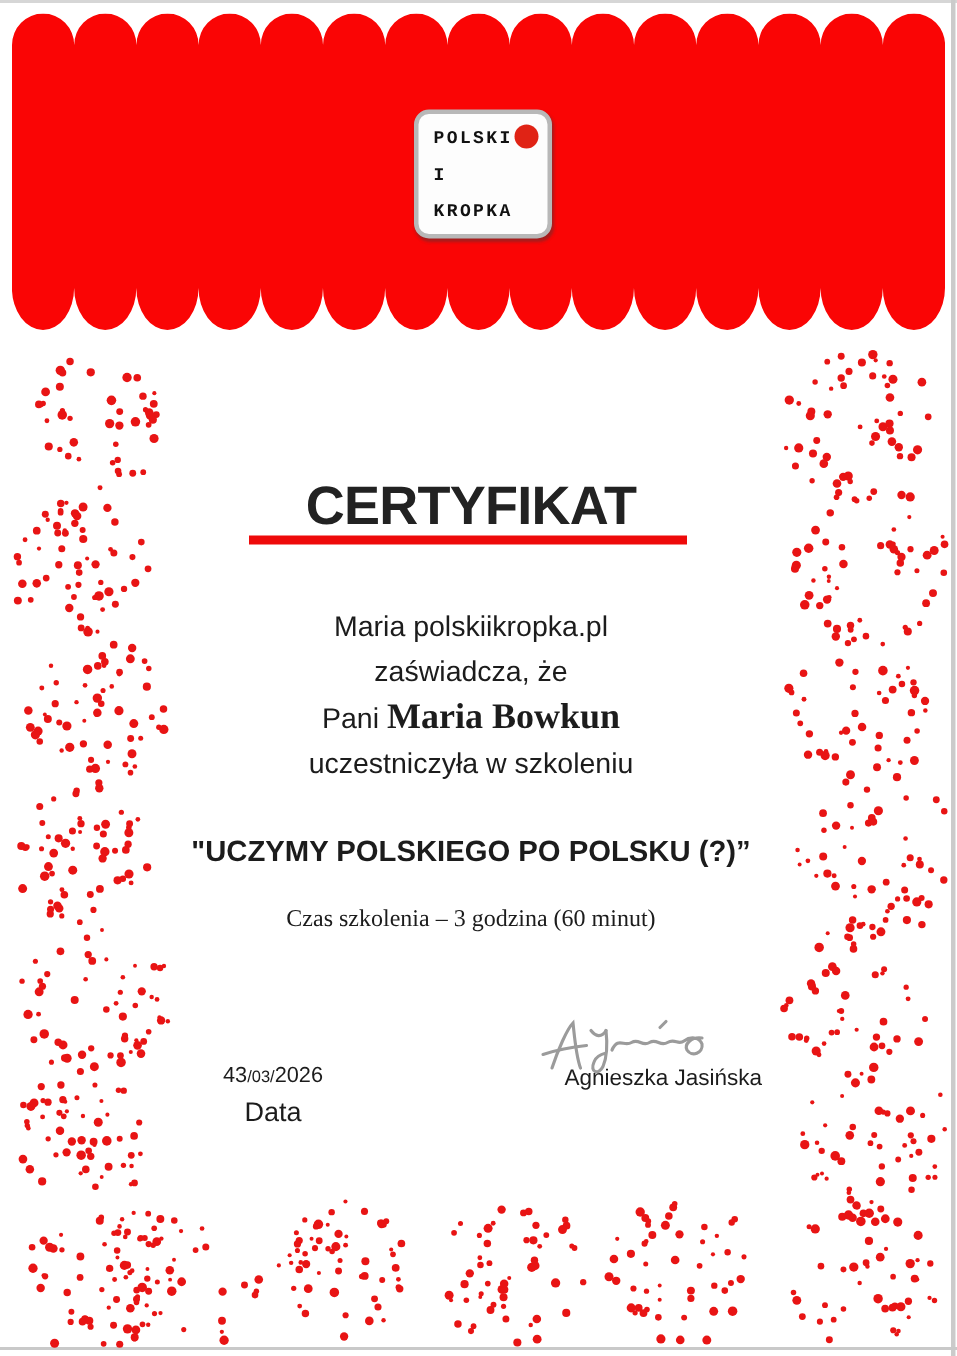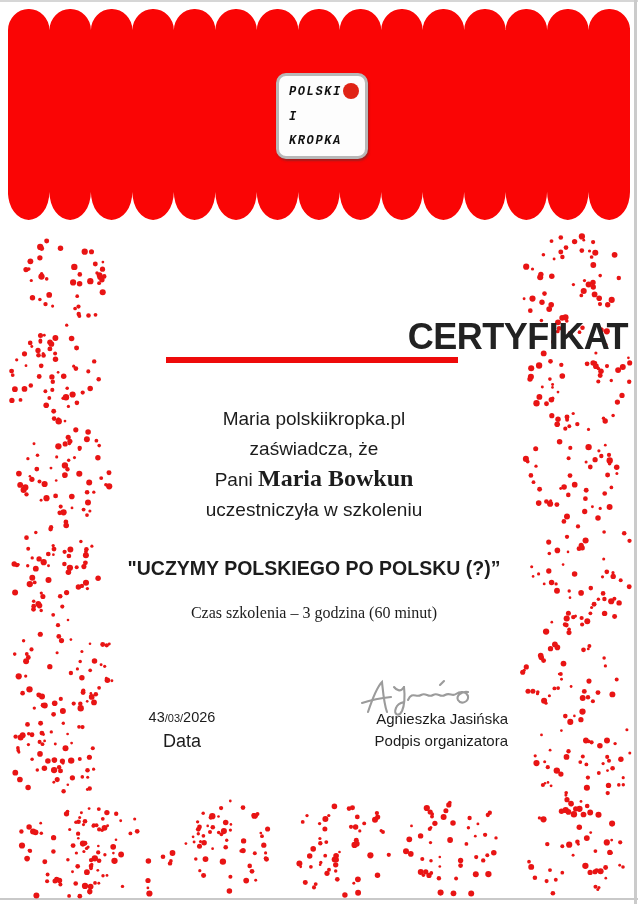--- a/index.html
+++ b/index.html
@@ -21,30 +21,30 @@
 
   
   .dots{position:absolute;left:0;top:0;width:638px;height:904px;z-index:1;}
   .dots circle{fill:var(--c-dots);}
 
   
   .logo{position:absolute;left:276px;top:73px;width:92px;height:86px;z-index:3;
         background:#fdfdfd;border:3px solid #b8b8b8;border-radius:10px;
         box-shadow:1px 2px 2px rgba(60,60,60,.45);
         display:flex;flex-direction:column;justify-content:space-between;
-        padding:9px 0 9px 10px;font-style:italic;}
+        padding:9px 0 9px 10px;}
   .logo-line{font-family:"Liberation Mono","DejaVu Sans Mono",monospace;
         font-weight:bold;font-size:12px;letter-spacing:1.6px;color:#111;line-height:12px;}
   .logo-row1{display:flex;align-items:center;}
   .logo-dot{width:16px;height:16px;border-radius:50%;background:var(--c-logo-dot);
         margin-left:auto;margin-right:6px;margin-top:-2px;flex:0 0 auto;}
 
   
   .content{position:absolute;left:0;top:0;width:638px;height:904px;z-index:3;}
-  .cert-title{position:absolute;left:0;top:316px;width:628px;text-align:right;
+  .cert-title{position:absolute;left:0;top:316px;width:628px;text-align:center;
         font-size:36px;font-weight:bold;letter-spacing:-0.5px;color:#222;}
   .title-underline{position:absolute;left:166px;top:357px;width:292px;height:6px;
         background:var(--c-underline);}
 
   .body-block{position:absolute;left:0;top:409px;width:628px;text-align:center;}
   .body-block p{font-size:19px;line-height:19px;margin:0 0 11px 0;}
   .recipient-name{font-family:"Liberation Serif",serif;font-weight:bold;font-size:24px;}
   .recipient-prefix{margin-right:0.28em;}
 
   .course-title{position:absolute;left:0;top:557px;width:628px;text-align:center;
@@ -1027,21 +1027,20 @@
     <svg class="sig-scribble" viewBox="0 0 118 40" aria-hidden="true">
       <path d="M8 35 C12 23 18 9 22 5 C23 14 24 27 27 35"></path>
       <path d="M2 26 C11 23 21 21 31 20"></path>
       <path d="M34 10 C37 14 41 15 44 10"></path>
       <path d="M44 10 C45 19 45 27 42 34 C39 40 33 38 36 31 C37 28 40 26 44 25"></path>
       <path d="M48 23 C52 14 56 21 61 18 C66 15 68 21 73 18 C78 15 80 21 85 18 C90 15 92 20 96 17 C100 14 106 14 108 19 C109 25 101 28 98 23 C96 19 101 14 108 15"></path>
       <path d="M80 8 L84 4"></path>
     </svg>
     <div class="sig-block">
       <div class="signer-name">Agnieszka Jasińska</div>
-      <div class="signer-label">Podpis organizatora</div>
     </div>
 
   </div>
 
   <div class="edge-top"></div>
   <div class="edge-right"></div>
   <div class="edge-bottom"></div>
 </div>
 
 </body></html>

